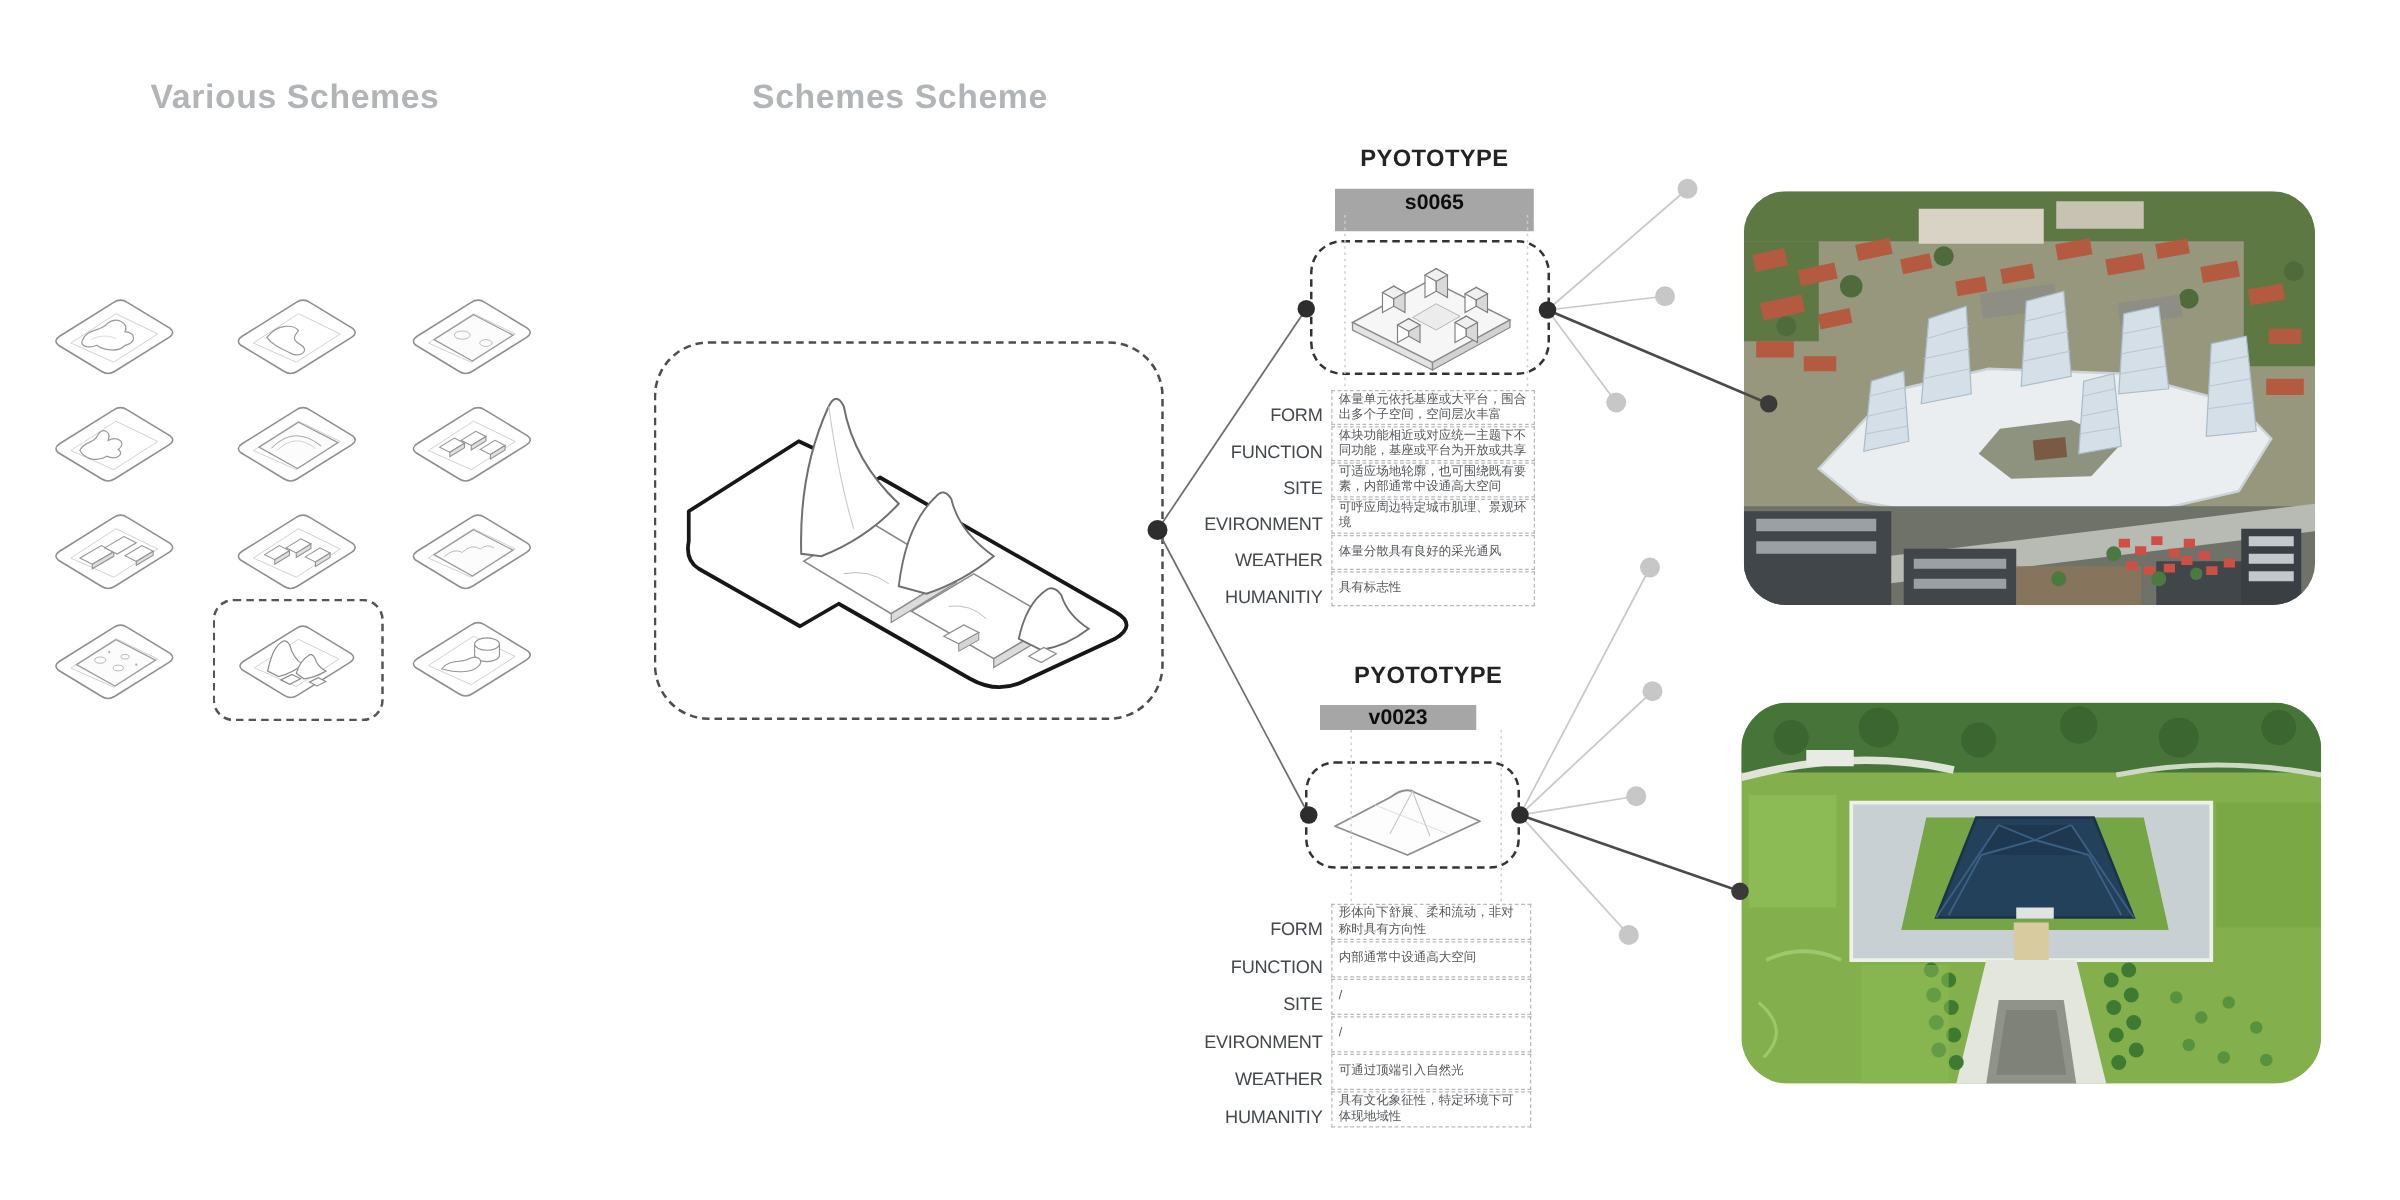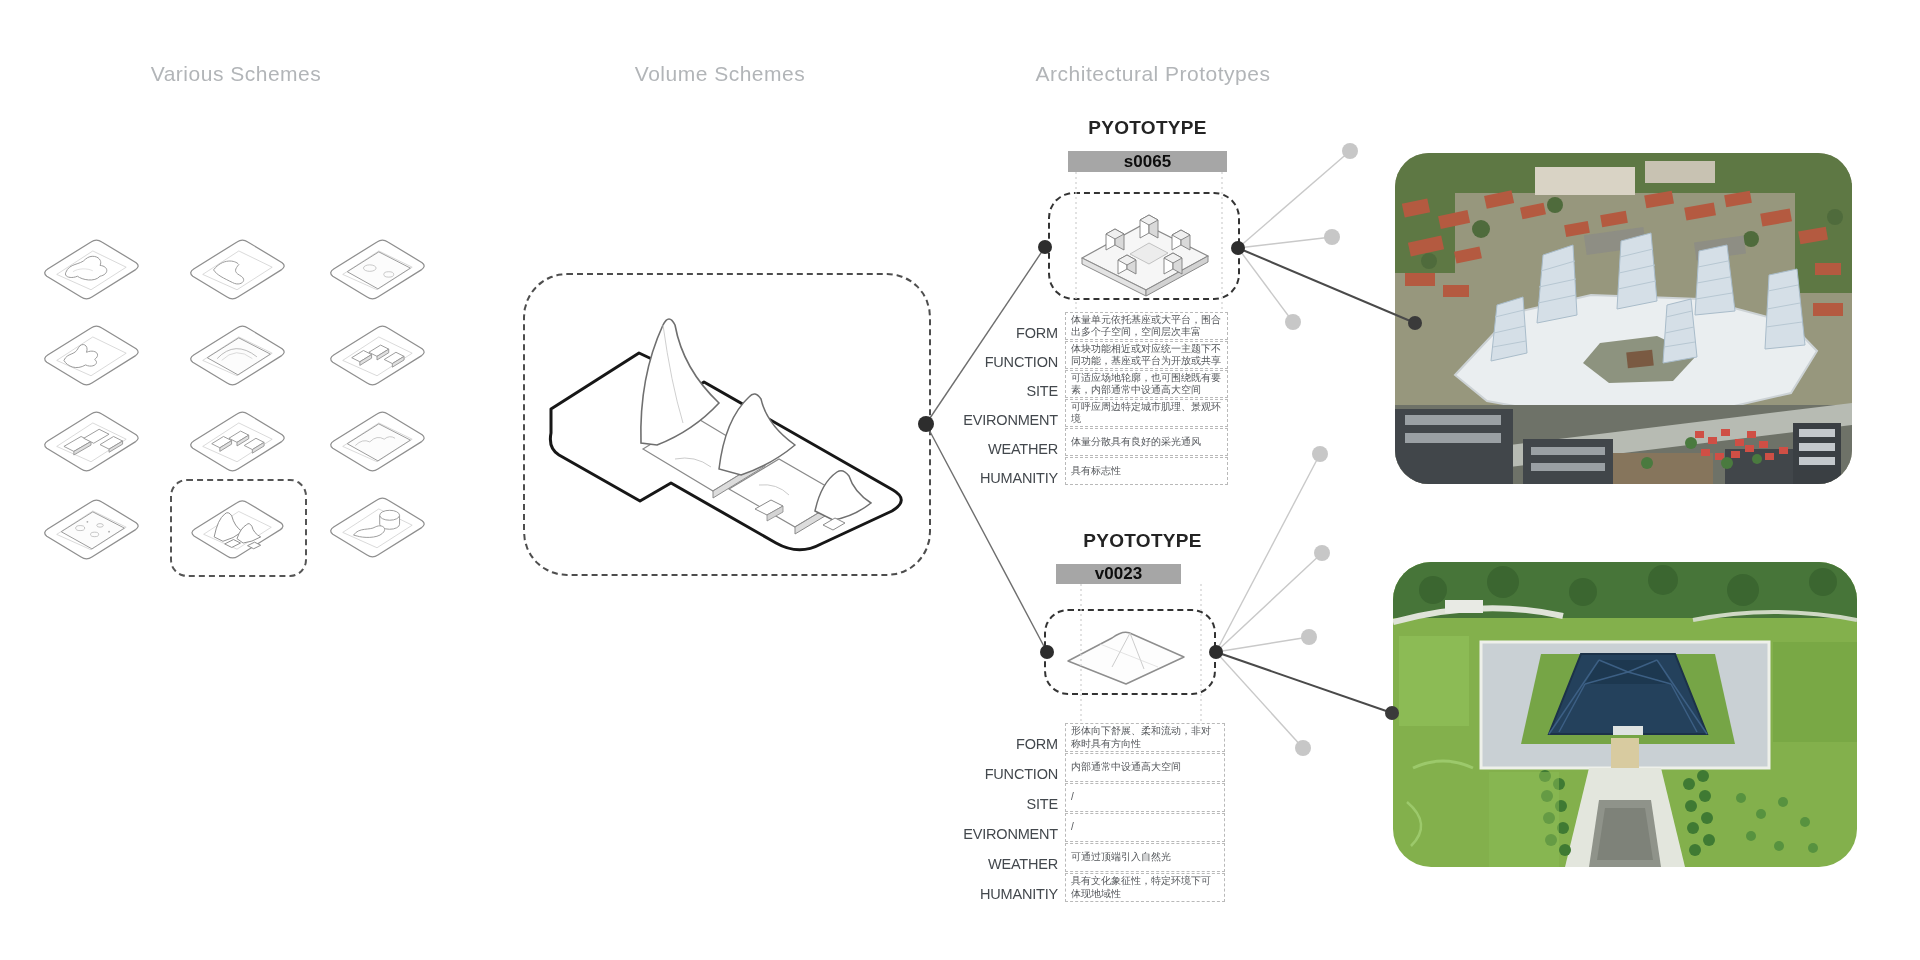--- a/index.html
+++ b/index.html
@@ -1,18 +1,18 @@
 <!DOCTYPE html>
 <html><head>
 <meta charset="utf-8">
 <style>
   html,body{margin:0;padding:0;background:#ffffff;}
   #canvas{position:relative;width:1920px;height:960px;background:#ffffff;overflow:hidden;
           font-family:"Liberation Sans",sans-serif;}
-  .col-header{position:absolute;text-align:center;font-size:21px;font-weight:normal;
+  .col-header{position:absolute;text-align:center;font-size:27px;font-weight:bold;
               color:#b2b5b8;letter-spacing:.5px;white-space:nowrap;}
   .abs{position:absolute;}
   
   .volume-box{position:absolute;left:523px;top:273px;width:404px;height:299px;
               border:2px dashed #4d4d4d;border-radius:44px;z-index:2;}
   .proto-box{position:absolute;border:2px dashed #333;z-index:2;background:transparent;}
   .scheme-highlight{position:absolute;left:170px;top:479px;width:133px;height:94px;
               border:2px dashed #555;border-radius:17px;z-index:2;}
   
   .proto-title{position:absolute;text-align:center;font-size:19px;font-weight:700;
@@ -38,22 +38,21 @@
   #case2{left:1393px;top:562px;width:464px;height:305px;border-radius:38px;}
   #overlay{position:absolute;left:0;top:0;z-index:6;pointer-events:none;}
   #volume-sketch{position:absolute;left:523px;top:273px;z-index:2;}
 </style>
 </head>
 <body>
 
 <div id="canvas">
 
   <div class="col-header" style="left:86px;top:62px;width:300px">Various Schemes</div>
-  <div class="col-header" style="left:570px;top:62px;width:300px">Volume Schemes</div>
-  <div class="col-header" style="left:978px;top:62px;width:350px">Architectural Prototypes</div>
+  <div class="col-header" style="left:570px;top:62px;width:300px">Schemes Scheme</div>
 
   <svg width="0" height="0" style="position:absolute" aria-hidden="true">
     <defs>
       <g id="plate">
         <path d="M11,49 Q6,45 12,41 L60,11 Q66,7 72,11 L110,34 Q115,38 109,42 L61,72 Q55,76 49,72 Z" fill="#ffffff" stroke="#8f8f8f" stroke-width="1.4"></path>
         <path d="M22,47 L62,21 L99,39 L60,64 Z" fill="none" stroke="#cccccc" stroke-width="0.8"></path>
       </g>
       <g id="v-blob" fill="#ffffff" stroke="#9b9b9b" stroke-width="1.1">
         <path d="M32,45 C36,34 48,37 54,30 C62,23 74,29 70,37 C80,38 80,47 70,49 C64,56 50,53 45,49 C38,52 30,50 32,45 Z"></path>
         <path d="M40,44 C46,40 56,40 62,43" stroke="#cfcfcf" fill="none" stroke-width="0.7"></path>
@@ -177,21 +176,21 @@
     <path d="M196,196 Q202,146 226,124 Q232,117 238,126 Q244,152 272,172 Q248,192 218,202 Z" fill="#ffffff" stroke="#6f6f6f" stroke-width="1.5"></path>
     <path d="M292,238 Q298,210 314,199 Q320,195 326,203 Q331,219 348,230 Q330,244 310,247 Z" fill="#ffffff" stroke="#6f6f6f" stroke-width="1.5"></path>
     <path d="M232,236 l16,-9 l12,6 l-16,9 z" fill="#ffffff" stroke="#8a8a8a" stroke-width="1"></path>
     <path d="M244,242 l0,6 l16,-9 l0,-6 z" fill="#d4d4d4" stroke="#8a8a8a" stroke-width="0.8"></path>
     <path d="M300,252 l12,-7 l10,5 l-12,7 z" fill="#ffffff" stroke="#8a8a8a" stroke-width="1"></path>
     <path d="M152,186 q20,-4 36,8" fill="none" stroke="#bdbdbd" stroke-width="0.8"></path>
     <path d="M236,212 q18,-2 30,10" fill="none" stroke="#bdbdbd" stroke-width="0.8"></path>
   </svg>
 
   <div class="proto-title" style="left:1068px;top:117px;width:159px">PYOTOTYPE</div>
-  <div class="proto-bar" style="left:1068px;top:151px;width:159px;height:21px;line-height:21px">s0065</div>
+  <div class="proto-bar" style="left:1068px;top:151px;width:159px;height:34px;line-height:21px">s0065</div>
   <div class="proto-box" style="left:1048px;top:192px;width:188px;height:104px;border-radius:26px"></div>
   <svg class="abs" style="left:1048px;top:192px;z-index:3" width="192" height="108" viewBox="0 0 192 108">
     <path d="M34,66 L96,32 L160,64 L98,98 Z" fill="#f6f6f6" stroke="#8a8a8a" stroke-width="1.2"></path>
     <path d="M34,66 L34,72 L98,104 L98,98 Z" fill="#e3e3e3" stroke="#8a8a8a" stroke-width="1"></path>
     <path d="M160,64 L160,70 L98,104 L98,98 Z" fill="#d2d2d2" stroke="#8a8a8a" stroke-width="1"></path>
     <path d="M82,62 L101,51 L120,61 L101,72 Z" fill="#ececec" stroke="#b5b5b5" stroke-width="0.8"></path>
     <g stroke="#7d7d7d" stroke-width="0.9">
       <path d="M58,58 L58,42 L67,37 L67,53 Z" fill="#ffffff"></path>
         <path d="M67,53 L67,37 L76,42 L76,58 Z" fill="#d9d9d9"></path>
         <path d="M58,42 L67,37 L76,42 L67,47 Z" fill="#f0f0f0"></path>

